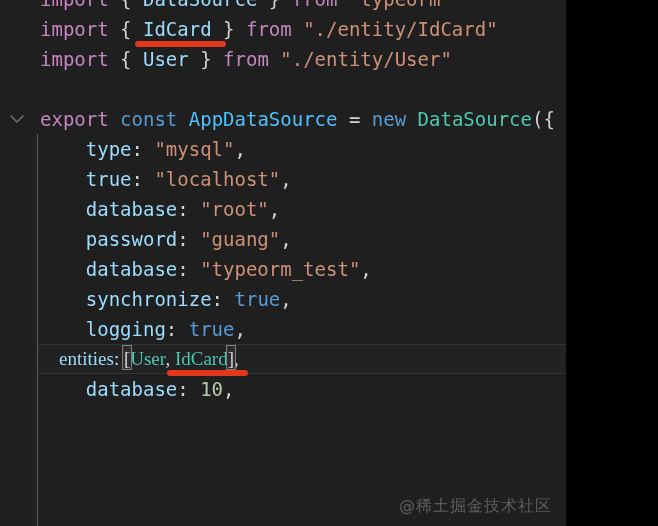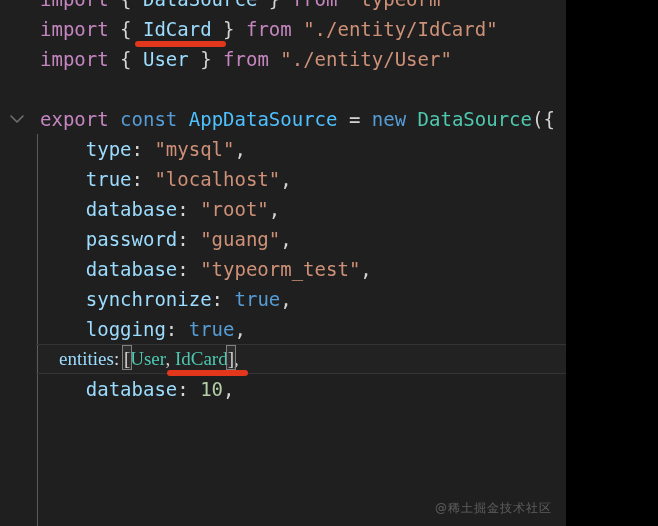--- a/index.html
+++ b/index.html
@@ -39,21 +39,21 @@
   .box{position:relative;}
   .box::before{
     content:"";position:absolute;left:-2px;right:-2px;top:-3px;bottom:-1px;
     border:1px solid var(--bracket_border,#7E7E7E);
     background:rgba(255,255,255,0.05);
   }
   .fold{position:absolute;left:7px;top:110px;width:20px;height:16px;z-index:2;cursor:pointer;}
   .watermark{
     position:absolute;right:14px;bottom:9px;z-index:4;
     font-family:"DejaVu Sans","Liberation Sans",sans-serif;
-    font-size:12px;letter-spacing:1px;
+    font-size:16px;letter-spacing:1px;
     color:var(--watermark_color,rgba(255,255,255,0.27));
   }
 </style>
 </head>
 <body>
 
 <div class="screen">
 
   <div class="indent-guide"></div>
 

